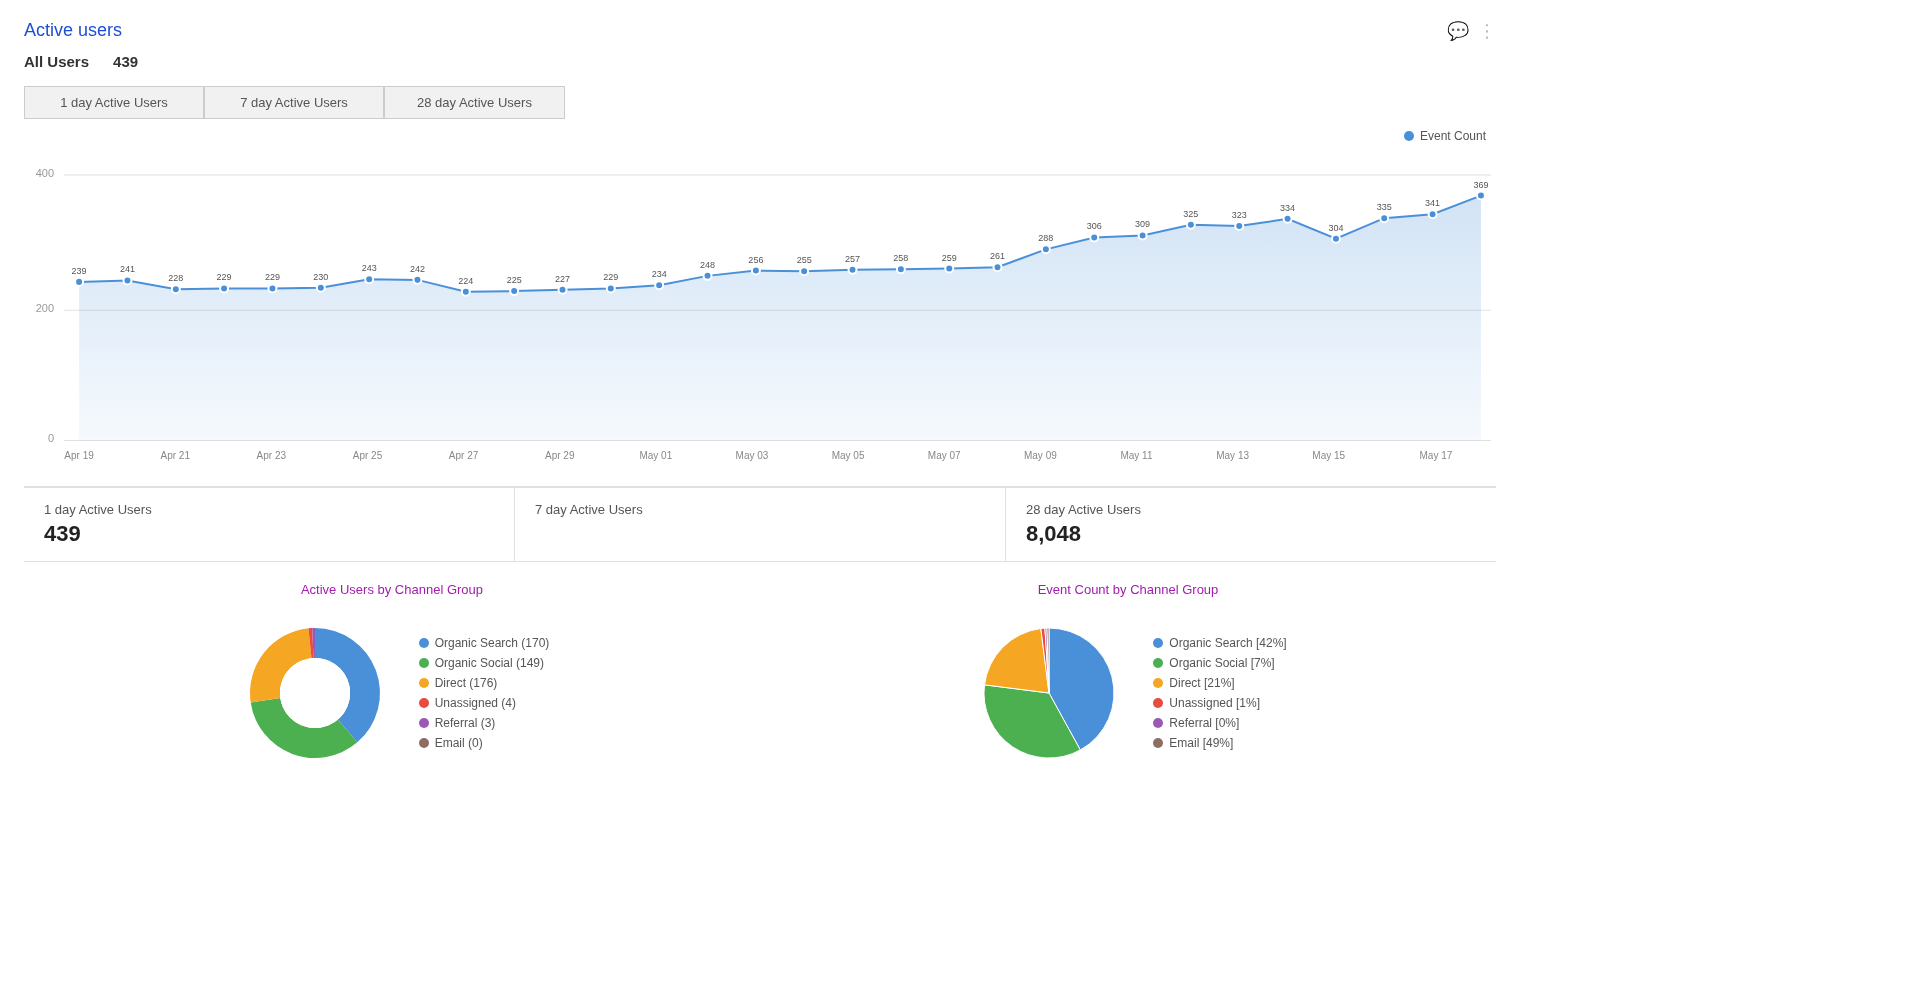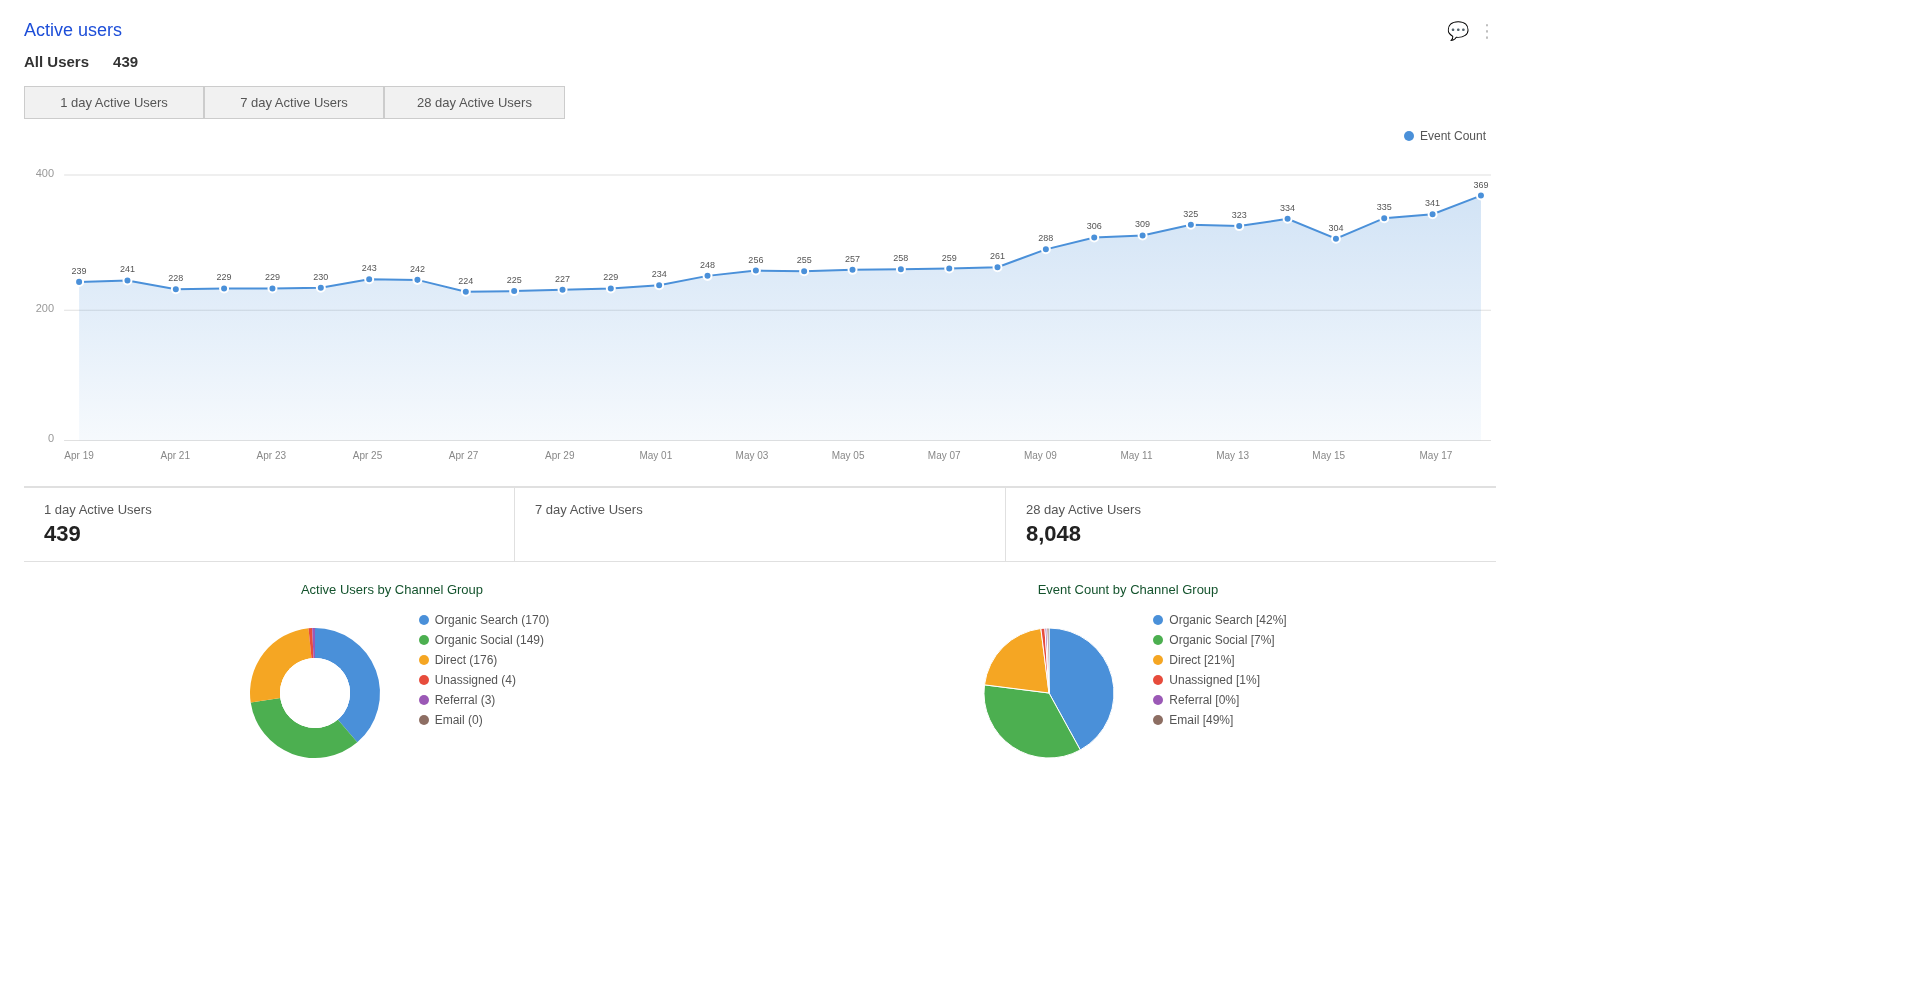--- a/index.html
+++ b/index.html
@@ -60,22 +60,22 @@
       gap: 0;
       margin-top: 20px;
     }
     .pie-section {
       flex: 1;
       display: flex;
       flex-direction: column;
       align-items: center;
       padding: 0 10px;
     }
-    .pie-title { font-size: 13px; color: #14532d; margin-bottom: 16px; font-weight: normal; }
-    .pie-content { display: flex; gap: 24px; }
+    .pie-title { font-size: 13px; color: #a21caf; margin-bottom: 16px; font-weight: normal; }
+    .pie-content { display: flex; align-items: center; gap: 24px; }
     .pie-legend { display: flex; flex-direction: column; gap: 6px; }
     .pie-legend-item { display: flex; align-items: center; gap: 6px; font-size: 12px; color: #555; }
     .pie-legend-dot { width: 10px; height: 10px; border-radius: 50%; flex-shrink: 0; }
     .header-icons { position: absolute; top: 0; right: 0; display: flex; gap: 8px; color: #aaa; font-size: 16px; }
     .top-bar { position: relative; display: flex; align-items: center; justify-content: space-between; }
   </style>
 </head>
 <body>
 
 <div class="container">

